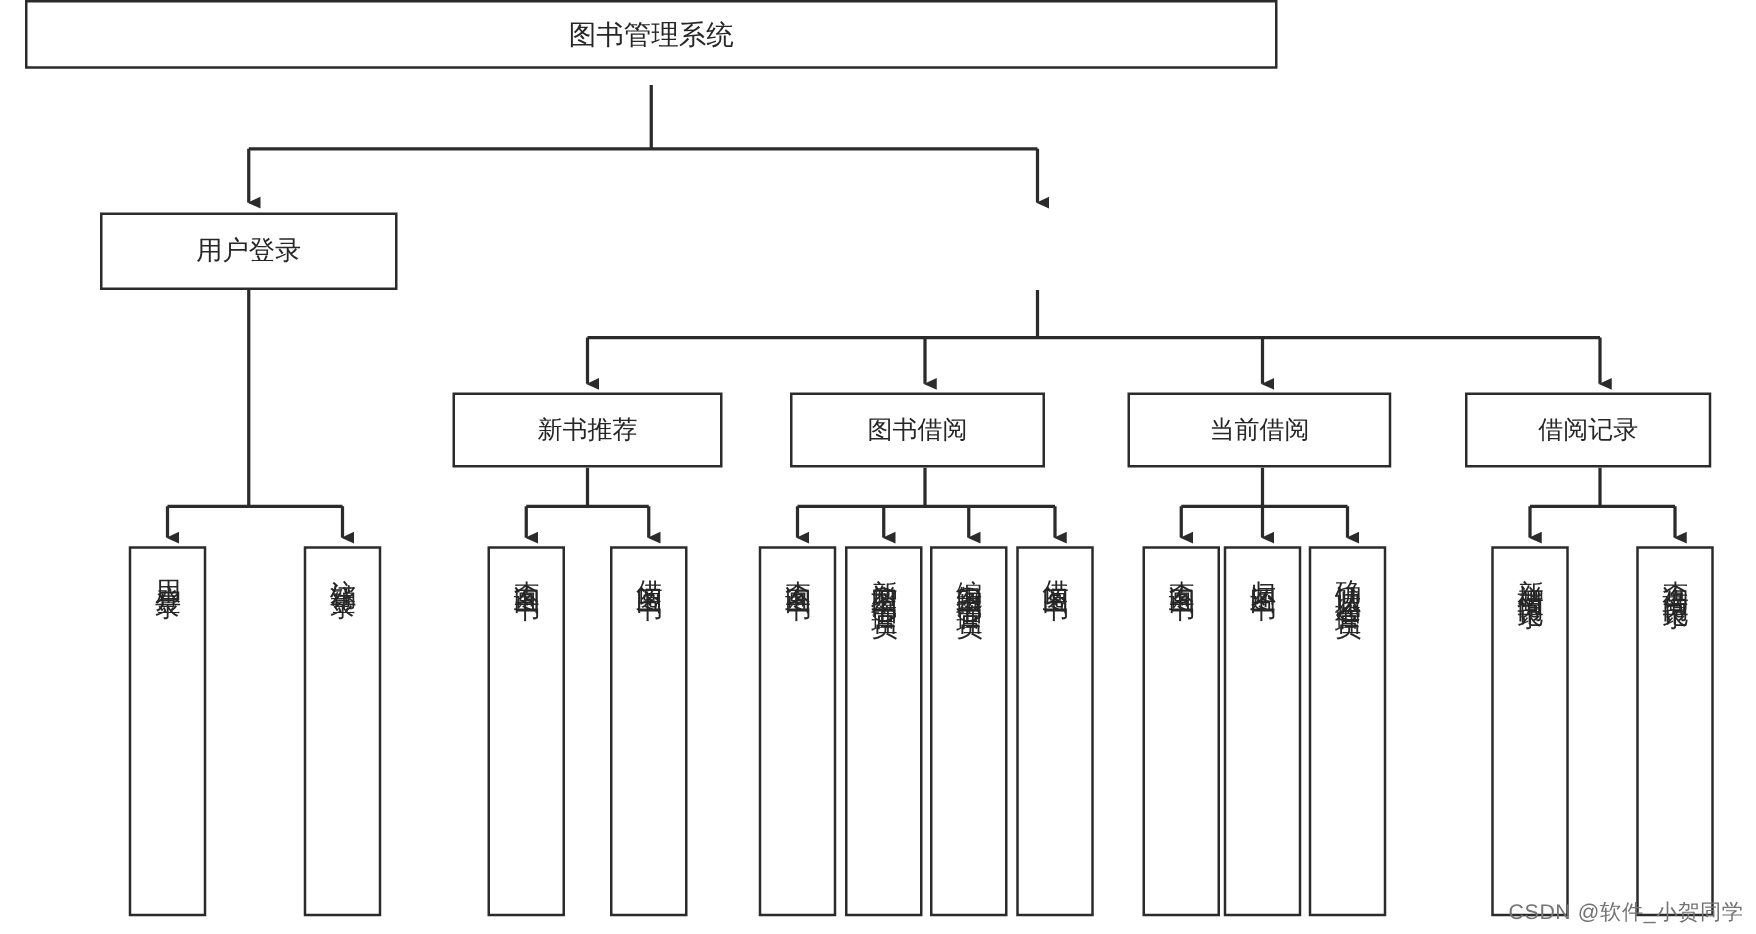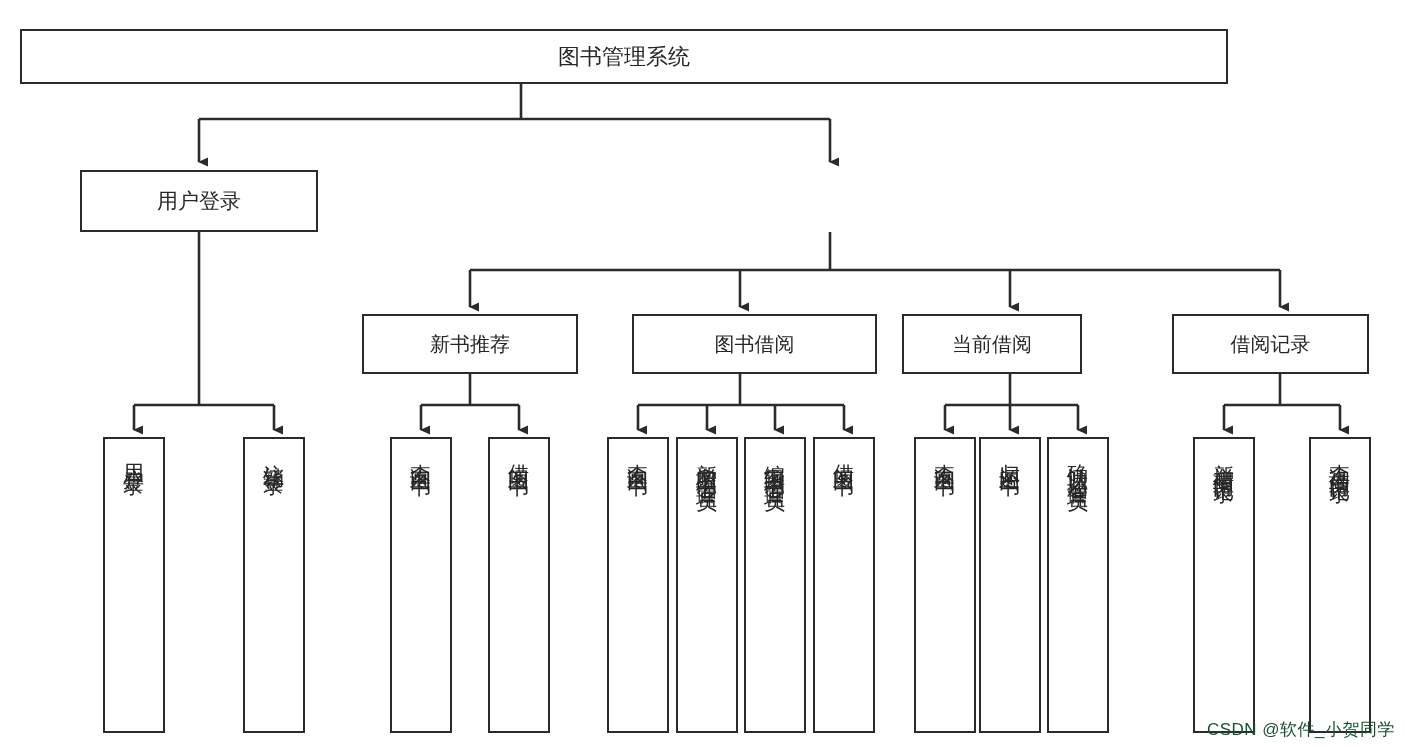--- a/index.html
+++ b/index.html
@@ -57,21 +57,21 @@
     letter-spacing:4px;
     line-height:1;
     white-space:nowrap;
   }
   
   #watermark{
     position:absolute;
     right:10px;
     bottom:6px;
     font-size:17px;
-    color:#14532d;
+    color:#737373;
     letter-spacing:0.5px;
     user-select:none;
     white-space:nowrap;
   }
 </style>
 </head>
 <body>
 
 <div id="canvas">
 
@@ -118,38 +118,38 @@
       <path d="M1010,405 L1010,430" marker-end="url(#arrow)"></path>
       <path d="M1078,405 L1078,430" marker-end="url(#arrow)"></path>
 
       <path d="M1280,374 L1280,405"></path>
       <path d="M1224,405 L1340,405"></path>
       <path d="M1224,405 L1224,430" marker-end="url(#arrow)"></path>
       <path d="M1340,405 L1340,430" marker-end="url(#arrow)"></path>
     </g>
   </svg>
 
-  <div class="node root" style="left:20px;top:29px;width:1208px;height:55px;">
+  <div class="node root" style="left:20px;top:0;width:1002px;height:55px;">
     <span class="label">图书管理系统</span>
   </div>
 
   <div class="node branch" style="left:80px;top:170px;width:238px;height:62px;">
     <span class="label">用户登录</span>
   </div>
 
 
   <div class="node sub" style="left:362px;top:314px;width:216px;height:60px;">
     <span class="label">新书推荐</span>
   </div>
 
-  <div class="node sub" style="left:632px;top:314px;width:245px;height:60px;">
+  <div class="node sub" style="left:632px;top:314px;width:204px;height:60px;">
     <span class="label">图书借阅</span>
   </div>
 
-  <div class="node sub" style="left:902px;top:314px;width:180px;height:60px;text-align:right;">
+  <div class="node sub" style="left:902px;top:314px;width:211px;height:60px;text-align:right;">
     <span class="label">当前借阅</span>
   </div>
 
   <div class="node sub" style="left:1172px;top:314px;width:197px;height:60px;">
     <span class="label">借阅记录</span>
   </div>
 
   <div class="node leaf" style="left:103px;top:437px;width:62px;height:296px;">
     <span class="label">用户登录</span>
   </div>

